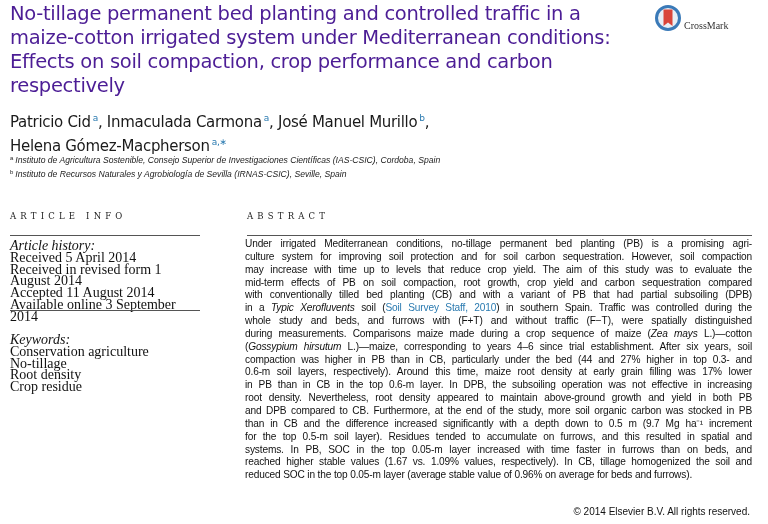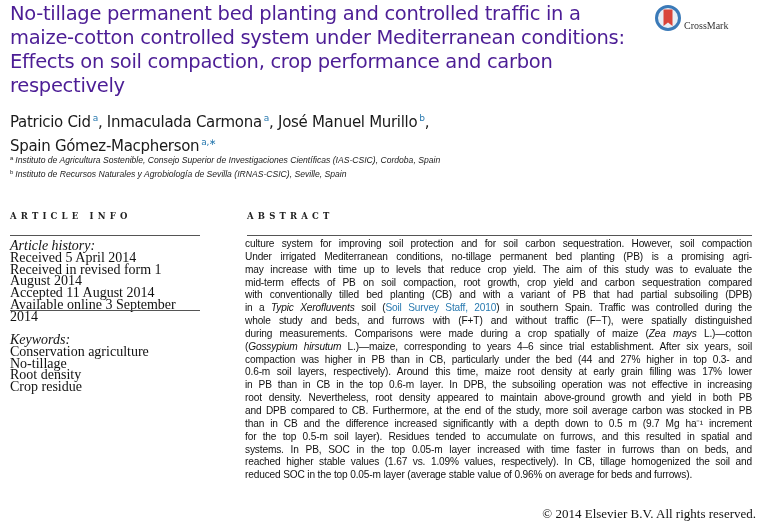--- a/index.html
+++ b/index.html
@@ -8,55 +8,55 @@
   .title div { white-space:nowrap; }
   .crossmark { position:absolute; left:655px; top:5px; display:flex; align-items:flex-end; gap:3px; }
   .crossmark svg { display:block; }
   .crossmark-label { font-family:"Liberation Serif", serif; font-size:10px; color:#333; }
   .authors { position:absolute; left:10px; top:108px; font-family:"DejaVu Sans", sans-serif; font-size:15px; line-height:20px; color:#1a1a1a; letter-spacing:-0.3px; }
   .authors div { white-space:nowrap; }
   .authors sup { font-size:9px; color:#2a7ab0; vertical-align:6px; margin-left:2px; }
   .affils { position:absolute; left:10px; top:152px; font-family:"Liberation Sans", sans-serif; font-style:italic; font-size:8.6px; line-height:12px; color:#222; }
   .affils div { white-space:nowrap; }
   .affils sup { font-style:normal; font-size:6px; vertical-align:3px; margin-right:2px; }
-  .sec-head { position:absolute; top:211px; font-family:"DejaVu Serif", serif; font-weight:bold; font-size:8.5px; letter-spacing:4.2px; color:#222; }
+  .sec-head { position:absolute; top:211px; font-family:"DejaVu Serif", serif; font-weight:normal; font-size:8.5px; letter-spacing:4.2px; color:#222; }
   .rule { position:absolute; height:1px; background:#555; }
   .info { position:absolute; left:10px; width:190px; font-family:Liberation Serif, serif; font-size:14px; line-height:11.8px; color:#111; }
   .info .lbl { font-style:italic; }
   .abstract { position:absolute; left:245px; top:238px; width:507px; font-family:"Liberation Sans", sans-serif; font-size:10.15px; line-height:12.85px; color:#111; text-align:justify; letter-spacing:-0.15px; }
   .abstract .ln { display:block; white-space:nowrap; text-align:justify; text-align-last:justify; height:12.85px; overflow:visible; }
   .abstract .ln.last { text-align-last:left; }
   .abstract i { font-style:italic; }
   .abstract a { color:#2a7ab0; text-decoration:none; }
-  .copyright { position:absolute; right:12px; top:506px; font-family:Liberation Serif, serif; font-size:13px; color:#111; }
+  .copyright { position:absolute; right:18px; top:506px; font-family:Liberation Sans, sans-serif; font-size:10px; color:#111; }
 </style>
 </head>
 <body>
 
 <div class="title">
   <div>No-tillage permanent bed planting and controlled traffic in a</div>
-  <div>maize-cotton controlled system under Mediterranean conditions:</div>
+  <div>maize-cotton irrigated system under Mediterranean conditions:</div>
   <div>Effects on soil compaction, crop performance and carbon</div>
   <div>respectively</div>
 </div>
 
 <div class="crossmark">
   <svg width="26" height="26" viewBox="0 0 26 26">
     <circle cx="13" cy="13" r="11.5" fill="#e8eef5" stroke="#3a7ab8" stroke-width="3"></circle>
     <path d="M8.5 4.5 H17.5 V21 L13 17.5 L8.5 21 Z" fill="#d9453a"></path>
   </svg>
   <span class="crossmark-label">CrossMark</span>
 </div>
 
 <div class="authors">
   <div>
     <span>Patricio Cid</span><sup>a</sup><span>, </span><span>Inmaculada Carmona</span><sup>a</sup><span>, </span><span>José Manuel Murillo</span><sup>b</sup><span>,</span>
   </div>
   <div>
-    <span>Spain Gómez-Macpherson</span><sup>a,∗</sup>
+    <span>Helena Gómez-Macpherson</span><sup>a,∗</sup>
   </div>
 </div>
 
 <div class="affils">
   <div><sup>a</sup><span>Instituto de Agricultura Sostenible, Consejo Superior de Investigaciones Científicas (IAS-CSIC), Cordoba, Spain</span></div>
   <div><sup>b</sup><span>Instituto de Recursos Naturales y Agrobiología de Sevilla (IRNAS-CSIC), Seville, Spain</span></div>
 </div>
 
 <div class="sec-head" style="left:10px;">ARTICLE INFO</div>
 <div class="sec-head" style="left:247px;">ABSTRACT</div>
@@ -76,34 +76,34 @@
 
 <div class="info" style="top:318px;margin-top:16px;">
   <div class="lbl">Keywords:</div>
   <div>Conservation agriculture</div>
   <div>No-tillage</div>
   <div>Root density</div>
   <div>Crop residue</div>
 </div>
 
 <div class="abstract">
+  <span class="ln">Under irrigated Mediterranean conditions, no-tillage permanent bed planting (PB) is a promising agri-</span>
   <span class="ln">culture system for improving soil protection and for soil carbon sequestration. However, soil compaction</span>
-  <span class="ln">Under irrigated Mediterranean conditions, no-tillage permanent bed planting (PB) is a promising agri-</span>
   <span class="ln">may increase with time up to levels that reduce crop yield. The aim of this study was to evaluate the</span>
   <span class="ln">mid-term effects of PB on soil compaction, root growth, crop yield and carbon sequestration compared</span>
   <span class="ln">with conventionally tilled bed planting (CB) and with a variant of PB that had partial subsoiling (DPB)</span>
   <span class="ln"><span>in a </span><i>Typic Xerofluvents</i><span> soil (</span><a>Soil Survey Staff, 2010</a><span>) in southern Spain. Traffic was controlled during the</span></span>
   <span class="ln">whole study and beds, and furrows with (F+T) and without traffic (F−T), were spatially distinguished</span>
-  <span class="ln"><span>during measurements. Comparisons were made during a crop spatially of maize (</span><i>Zea mays</i><span> L.)—cotton</span></span>
+  <span class="ln"><span>during measurements. Comparisons maize made during a crop sequence of maize (</span><i>Zea mays</i><span> L.)—cotton</span></span>
   <span class="ln"><span>(</span><i>Gossypium hirsutum</i><span> L.)—maize, corresponding to years 4–6 since trial establishment. After six years, soil</span></span>
   <span class="ln">compaction was higher in PB than in CB, particularly under the bed (44 and 27% higher in top 0.3- and</span>
   <span class="ln">0.6-m soil layers, respectively). Around this time, maize root density at early grain filling was 17% lower</span>
   <span class="ln">in PB than in CB in the top 0.6-m layer. In DPB, the subsoiling operation was not effective in increasing</span>
   <span class="ln">root density. Nevertheless, root density appeared to maintain above-ground growth and yield in both PB</span>
-  <span class="ln">and DPB compared to CB. Furthermore, at the end of the study, more soil average carbon was stocked in PB</span>
+  <span class="ln">and DPB compared to CB. Furthermore, at the end of the study, more soil organic carbon was stocked in PB</span>
   <span class="ln">than in CB and the difference increased significantly with a depth down to 0.5 m (9.7 Mg ha⁻¹ increment</span>
   <span class="ln">for the top 0.5-m soil layer). Residues tended to accumulate on furrows, and this resulted in spatial and</span>
   <span class="ln">systems. In PB, SOC in the top 0.05-m layer increased with time faster in furrows than on beds, and</span>
   <span class="ln">reached higher stable values (1.67 vs. 1.09% values, respectively). In CB, tillage homogenized the soil and</span>
   <span class="ln last">reduced SOC in the top 0.05-m layer (average stable value of 0.96% on average for beds and furrows).</span>
 </div>
 
 <div class="copyright">© 2014 Elsevier B.V. All rights reserved.</div>
 
 </body></html>

